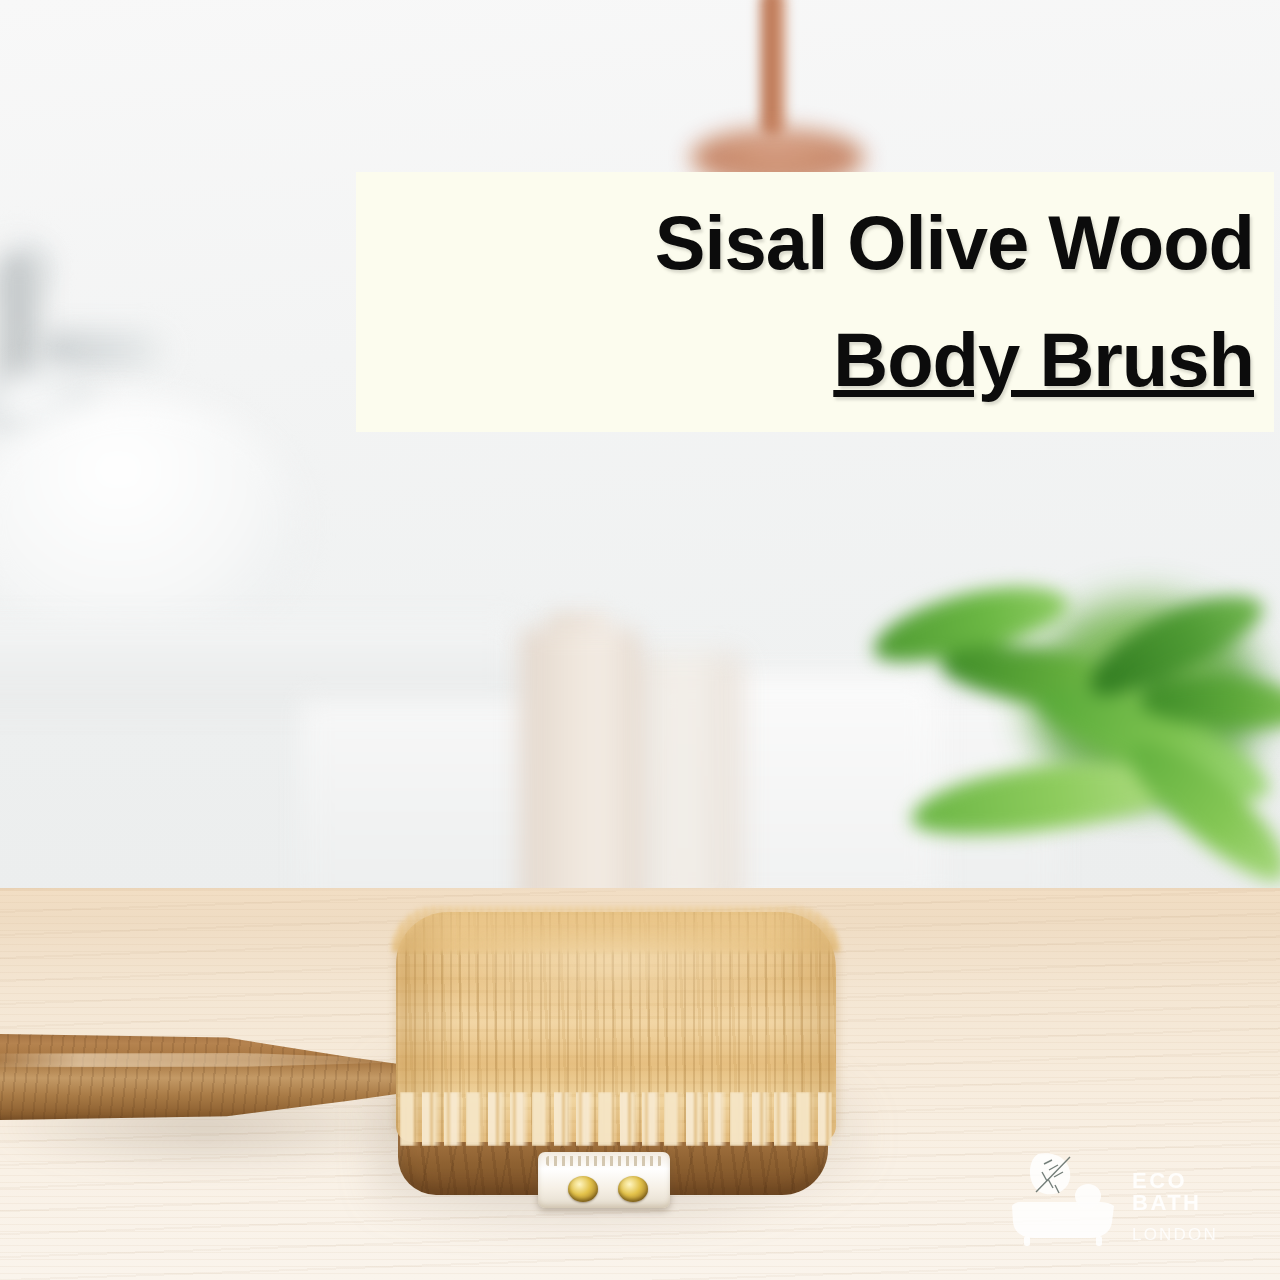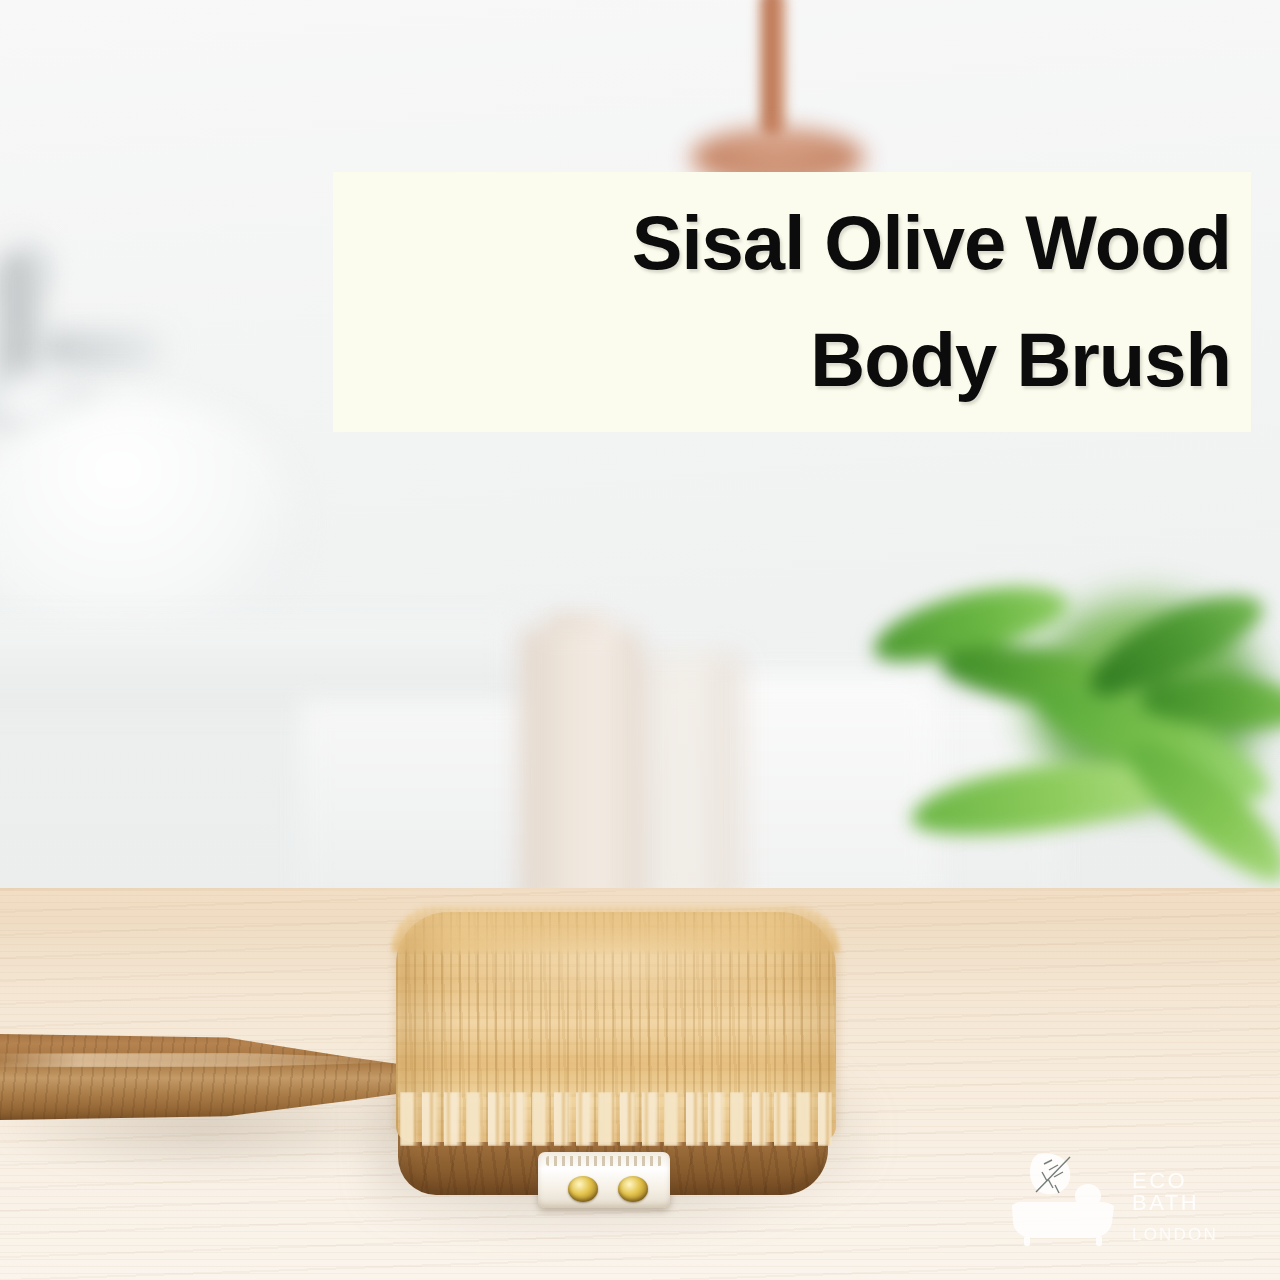--- a/index.html
+++ b/index.html
@@ -176,36 +176,36 @@
   .rivet.r1{ left:568px; }
   .rivet.r2{ left:618px; }
 
   
   .panel{ position:absolute; background:#fcfcee; }
   .panel-natural{ left:862px; top:34px; width:396px; height:110px;
     display:flex; align-items:center; justify-content:flex-end; padding:0 22px 6px 0; }
   .txt-natural{ font-size:80px; font-weight:bold; line-height:1; color:#0c0c0c;
     letter-spacing:-1px; text-shadow:2px 3px 3px rgba(120,120,110,.28); white-space:nowrap; }
 
-  .panel-title{ left:333px; top:172px; width:918px; height:260px;
+  .panel-title{ left:356px; top:172px; width:918px; height:260px;
     display:flex; flex-direction:column; justify-content:center; align-items:flex-end;
     padding:0 20px 0 0; }
   .txt-title-l1, .txt-title-l2{ font-size:76px; font-weight:bold; line-height:1.14;
     color:#0c0c0c; letter-spacing:-1px; text-shadow:2px 3px 3px rgba(120,120,110,.26);
     white-space:nowrap; text-align:right; }
-  .txt-title-l2{ margin-top:30px; }
+  .txt-title-l2{ margin-top:30px;text-decoration:underline; }
 
   .panel-desc{ left:340px; top:446px; width:918px; height:166px;
     display:flex; align-items:center; justify-content:flex-end; padding:0 20px 0 24px; }
   .txt-desc{ font-size:34px; line-height:1.26; color:#141414; text-align:right; }
 
   
   .logo{ position:absolute; left:1000px; top:1148px; width:252px; height:106px; }
   .logo-text{ position:absolute; left:132px; top:22px; }
-  .logo-eco{ font-size:22px; font-weight:normal; letter-spacing:2.5px;
+  .logo-eco{ font-size:22px; font-weight:bold; letter-spacing:2.5px;
     color:rgba(255,255,255,.88); line-height:1; }
   .logo-london{ font-size:17px; letter-spacing:2.2px;
     color:rgba(255,255,255,.80); line-height:1; margin-top:12px; }
 </style>
 </head>
 <body>
 
 <div id="stage">
 
   <div class="bg-scene">

